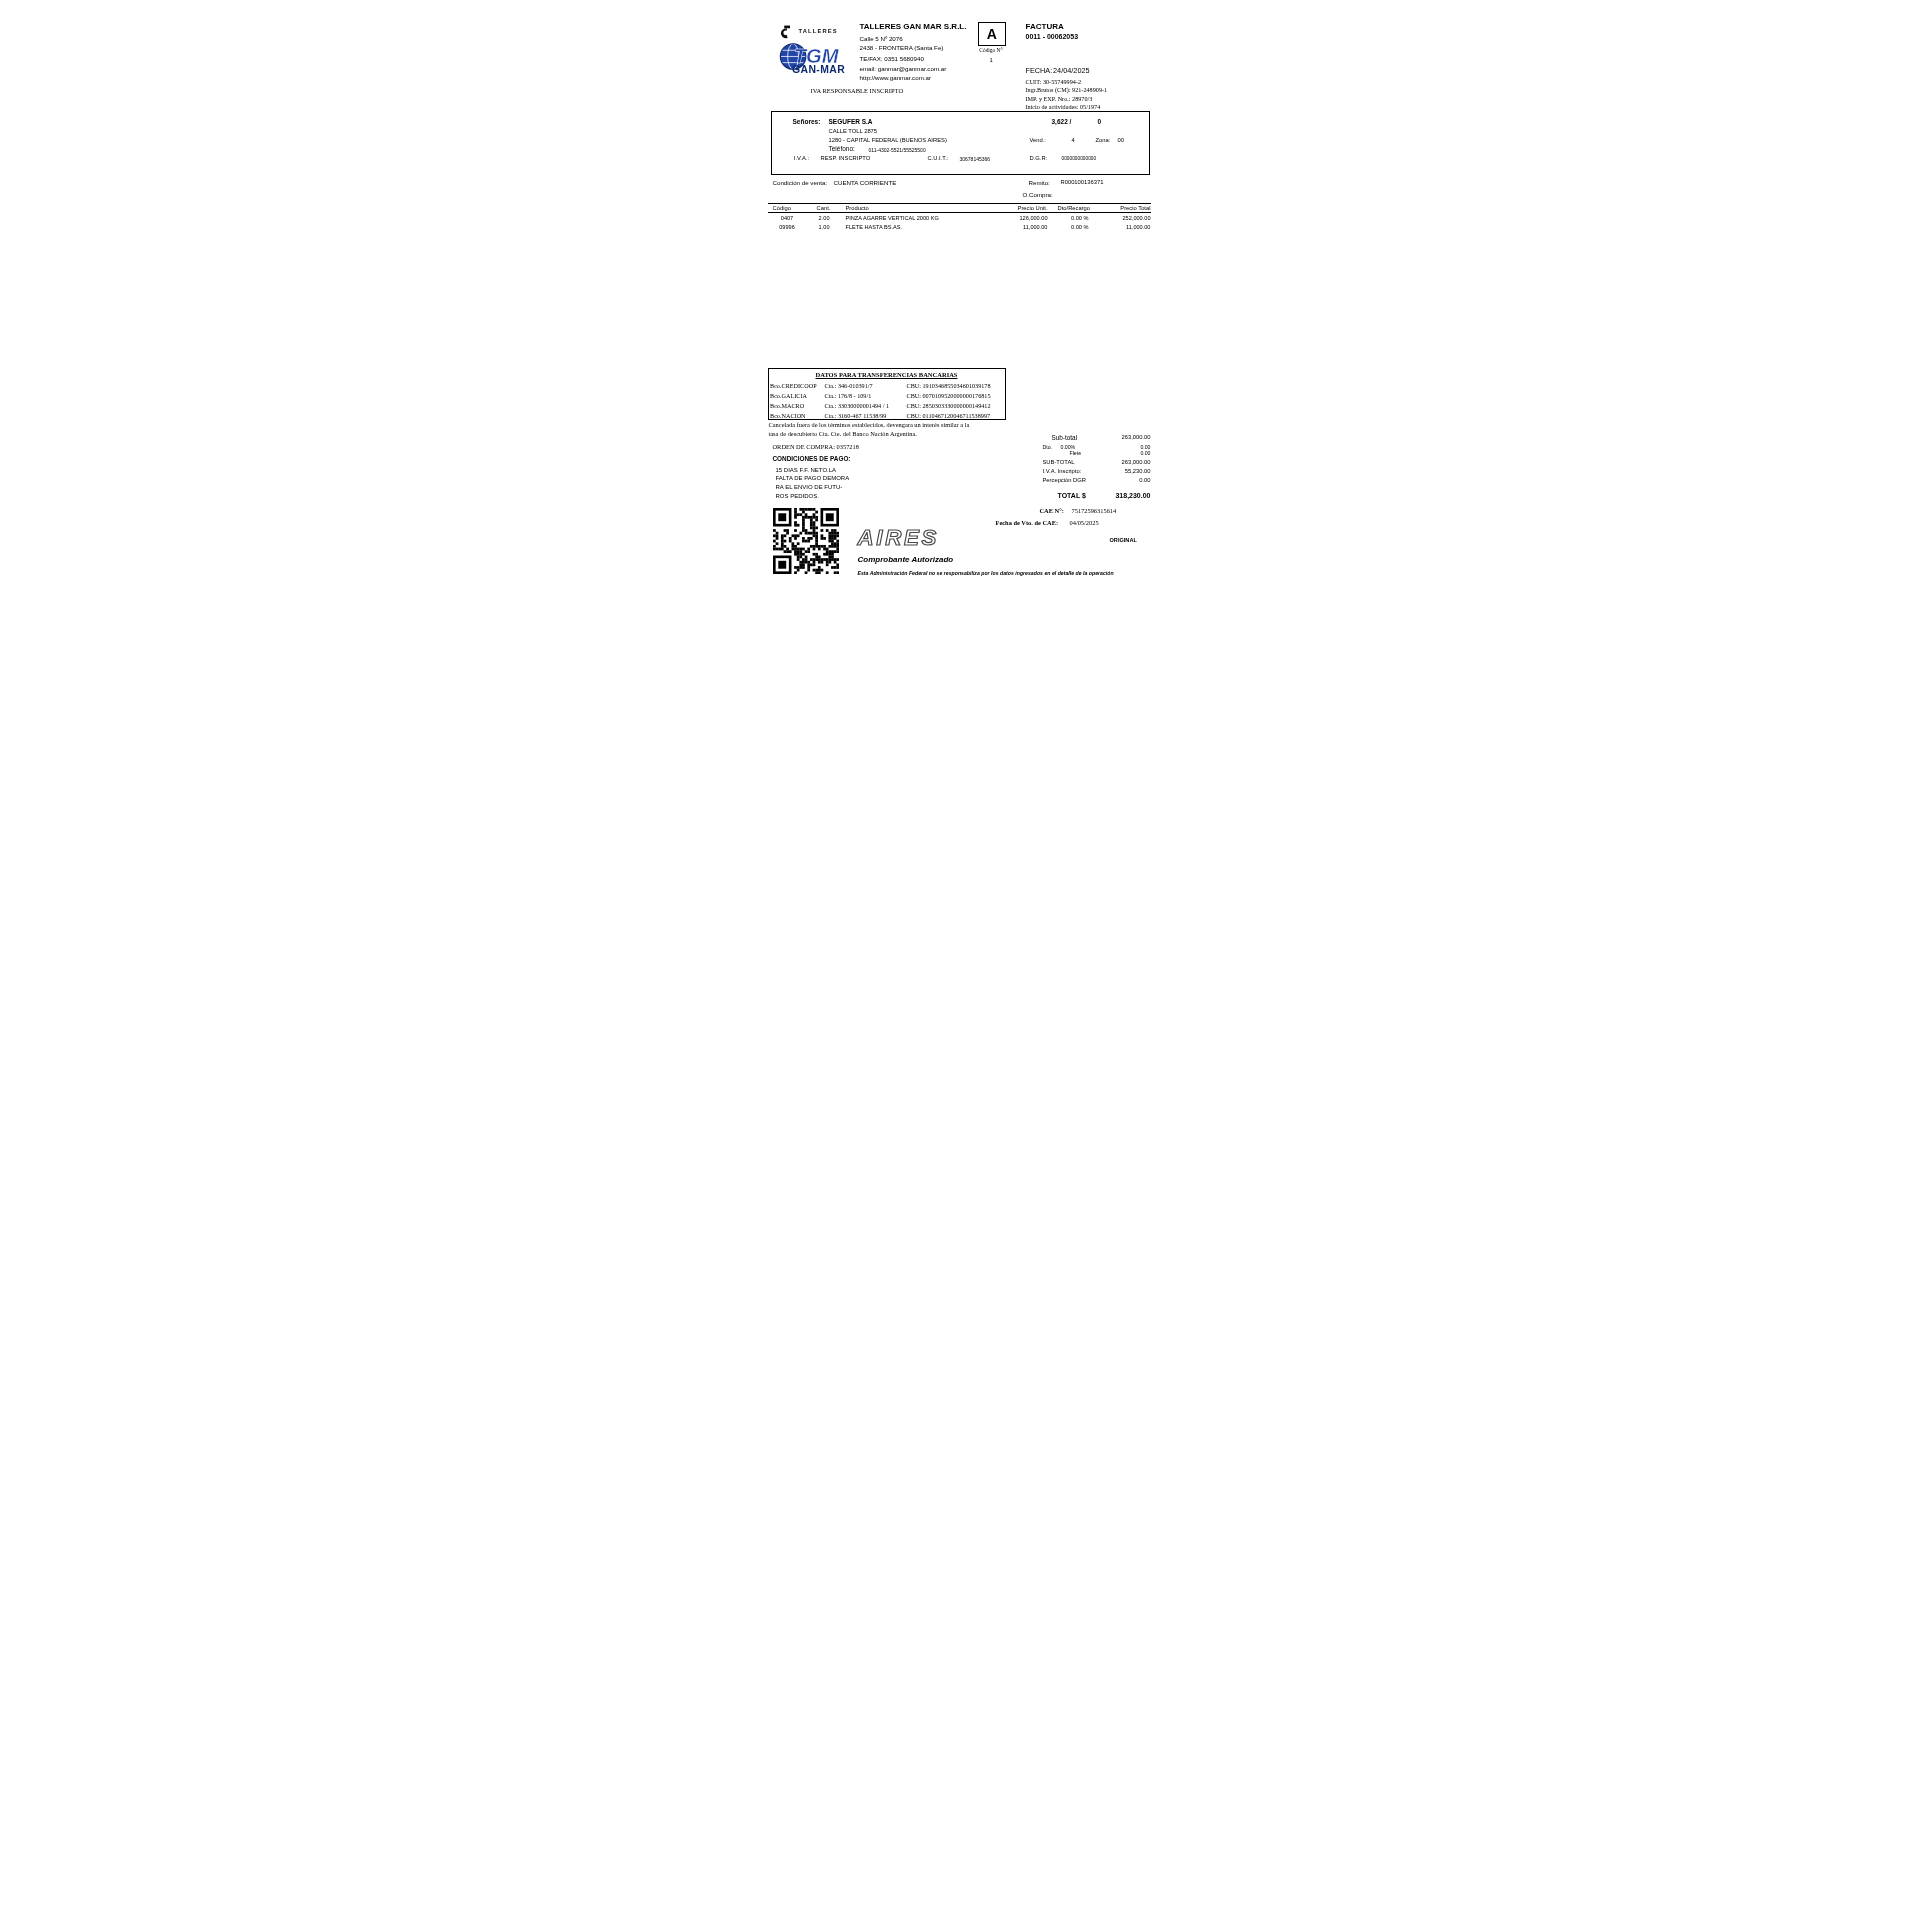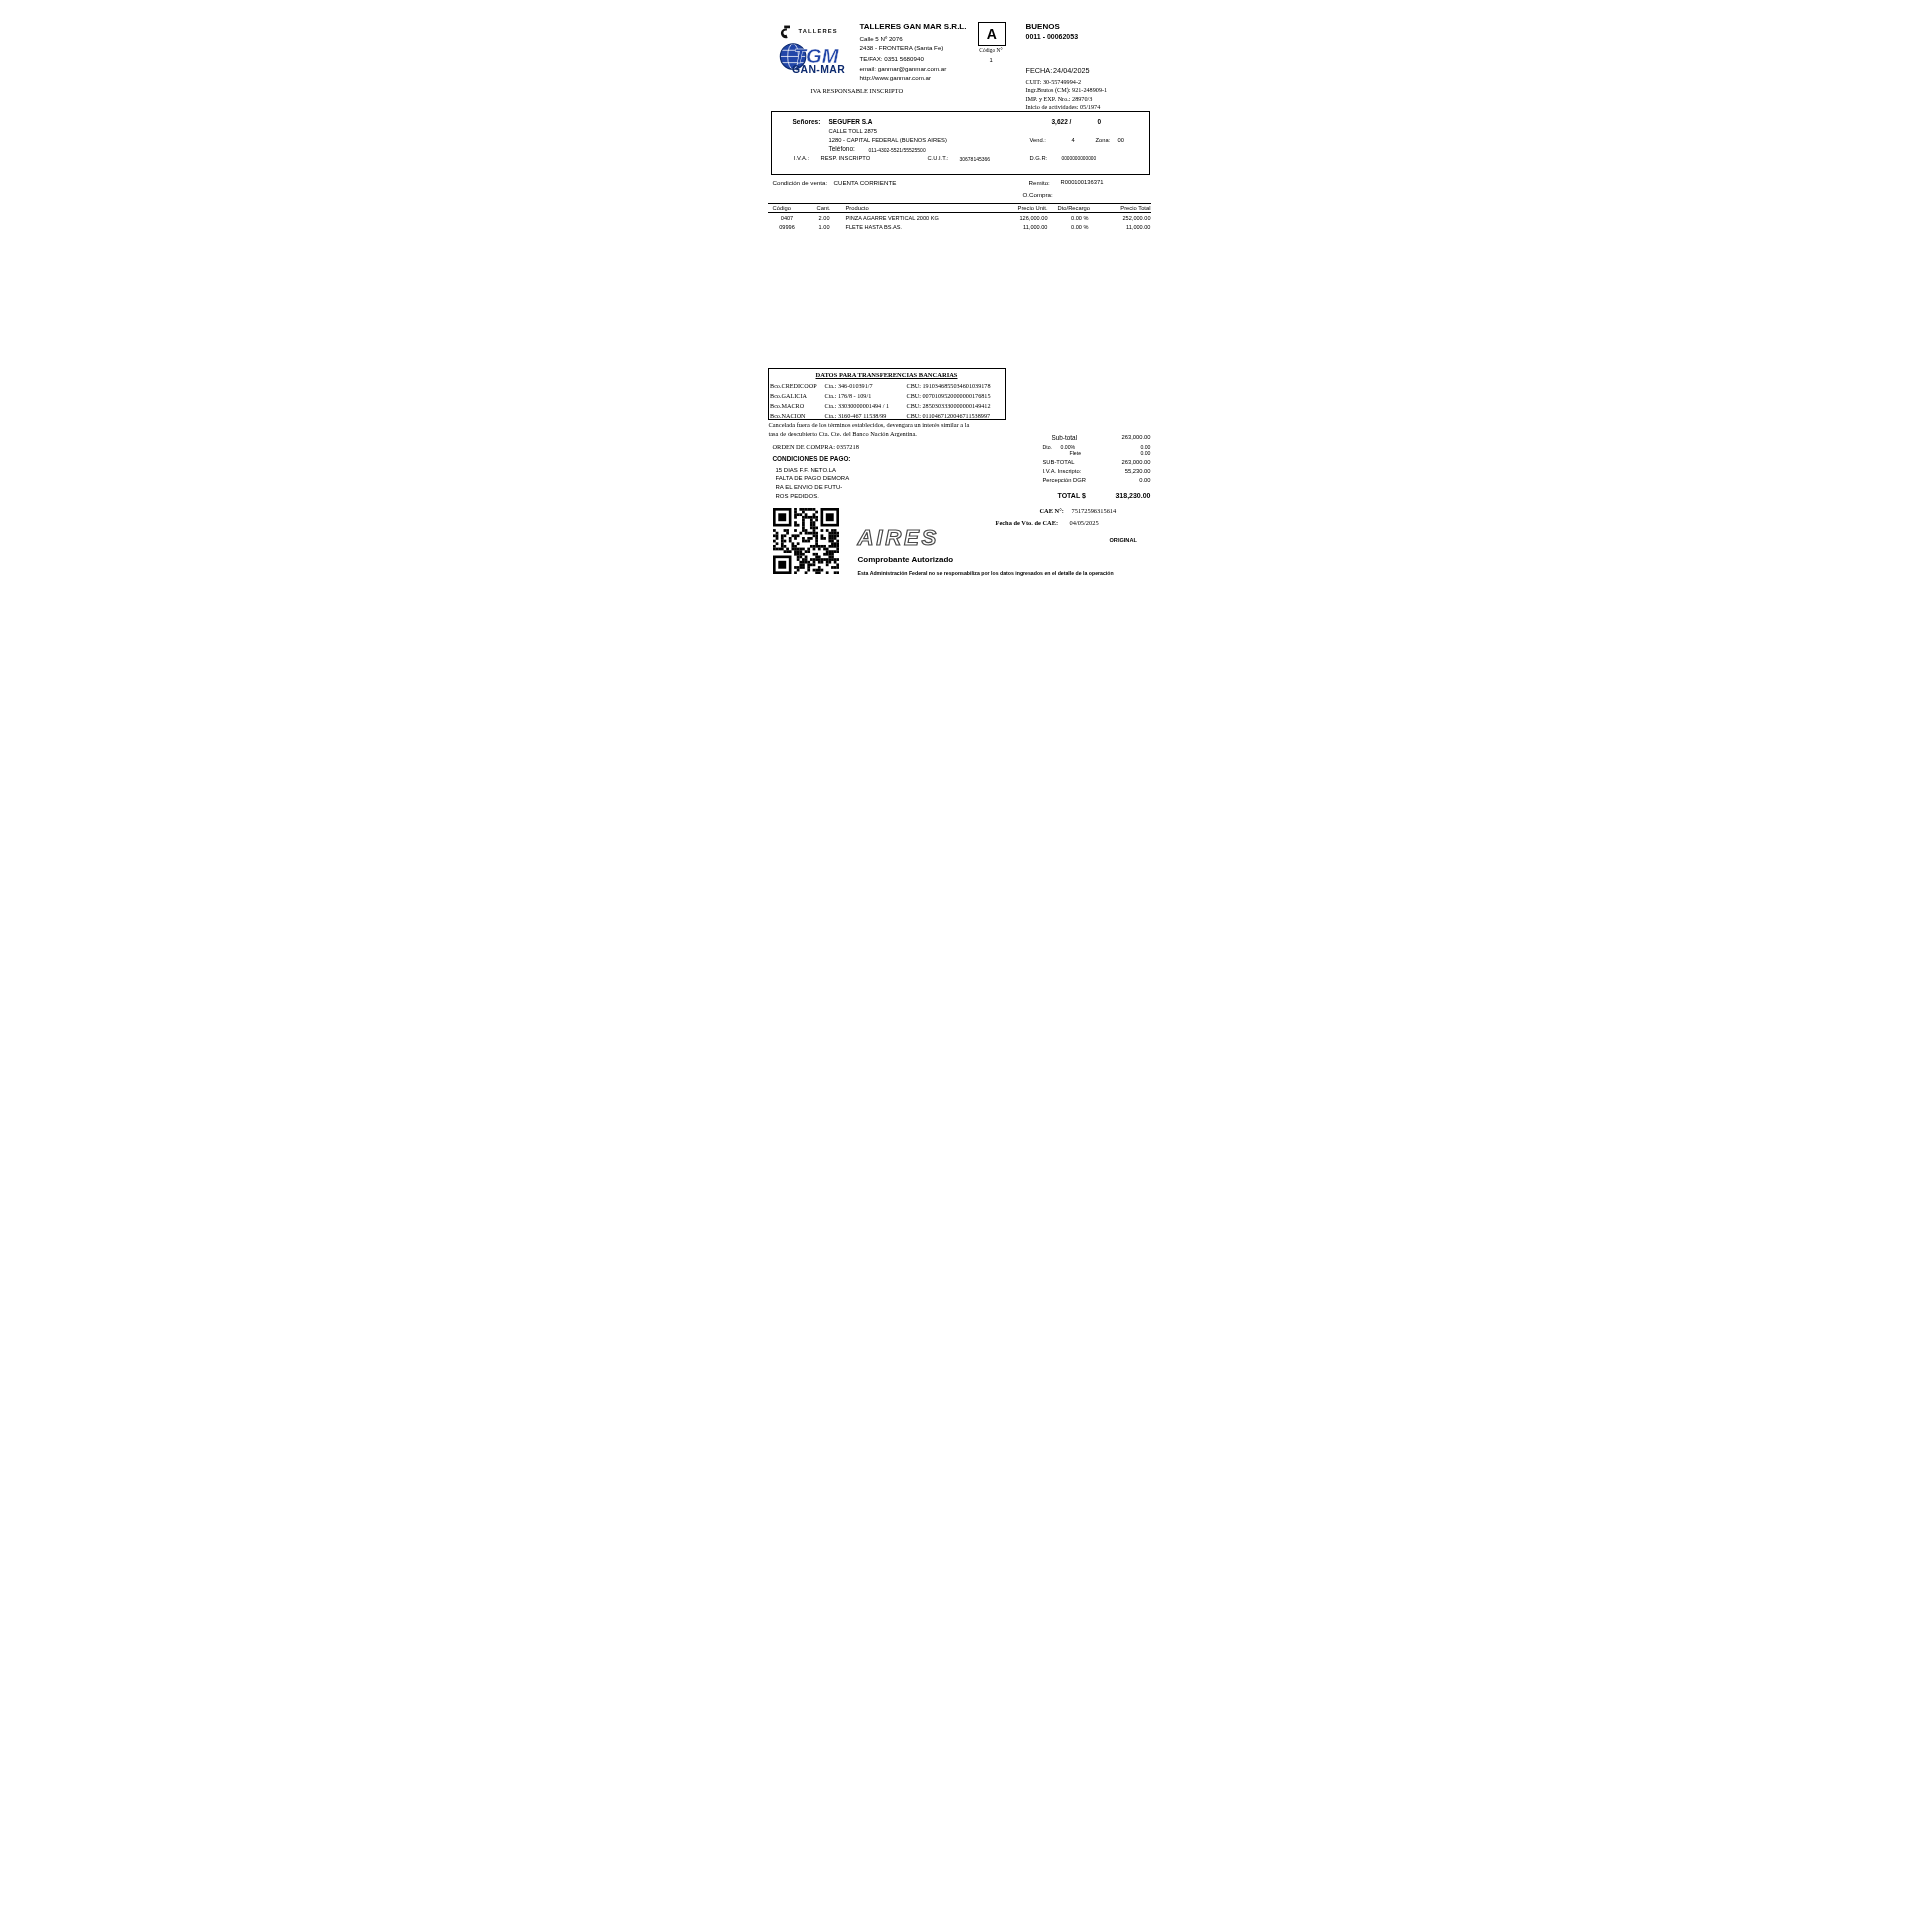--- a/index.html
+++ b/index.html
@@ -2,21 +2,21 @@
 <html style="font-size:6.2px"><head>
 <meta charset="utf-8">
 <style>
   *{box-sizing:border-box;margin:0;padding:0}
   html,body{background:#ffffff}
   body{font-family:"Liberation Sans",sans-serif;color:#000}
   .page{position:relative;width:424px;height:599px;margin:0 auto;background:#fff;overflow:hidden}
   .abs{position:absolute}
   .serif{font-family:"Liberation Serif",serif}
   .b{font-weight:bold}
-  .i{}
+  .i{font-style:italic}
   .r{text-align:right}
   .c{text-align:center}
   .nw{white-space:nowrap}
   .box{border:0.8px solid #000}
   .afip-txt{font-size:22.3px;font-weight:bold;font-style:italic;letter-spacing:2.7px;color:#fff;
             -webkit-text-stroke:1.2px #4a4a4a;text-shadow:0 0 0.4px #555}
 </style>
 </head>
 <body>
 
@@ -49,21 +49,21 @@
     <div class="nw" style="font-size:6.2px;margin-top:3.5px">TE/FAX: 0351 5680940</div>
     <div class="nw" style="font-size:6.2px;margin-top:2.7px">email: ganmar@ganmar.com.ar</div>
     <div class="nw" style="font-size:6.2px;margin-top:2.3px">http://www.ganmar.com.ar</div>
   </div>
 
   <div class="abs box c" style="left:234px;top:21.6px;width:28.5px;height:24px;line-height:22.3px;font-size:14px;font-weight:bold">A</div>
   <div class="abs c serif nw" style="left:230px;top:47px;width:35px;font-size:5.4px">Código N°</div>
   <div class="abs c" style="left:230px;top:57px;width:35px;font-size:5.8px">1</div>
 
   <div class="abs" style="left:282px;top:22.3px;width:127px">
-    <div class="b nw" style="font-size:8px">BUENOS</div>
+    <div class="b nw" style="font-size:8px">FACTURA</div>
     <div class="b nw" style="font-size:7px;margin-top:1.9px">0011 - 00062053</div>
     <div class="nw" style="font-size:7.3px;margin-top:26px">
       <span>FECHA:</span><span style="margin-left:0.8px">24/04/2025</span>
     </div>
     <div class="serif nw" style="font-size:6.2px;margin-top:2.7px">CUIT: 30-55749994-2</div>
     <div class="serif nw" style="font-size:6.2px;margin-top:1.5px">Ingr.Brutos (CM): 921-248909-1</div>
     <div class="serif nw" style="font-size:6.2px;margin-top:1.5px">IMP. y EXP. Nro.: 28970/3</div>
     <div class="serif nw" style="font-size:6.2px;margin-top:1.5px">Inicio de actividades: 05/1974</div>
   </div>
 

